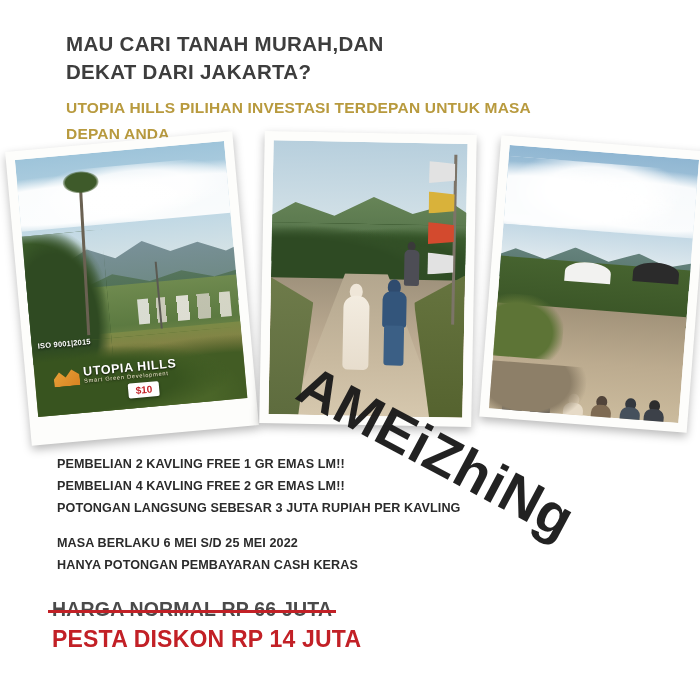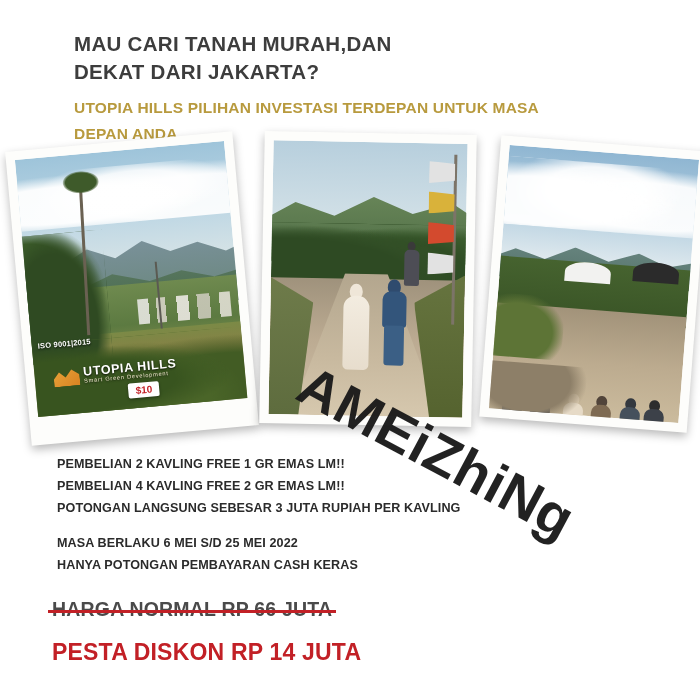--- a/index.html
+++ b/index.html
@@ -17,21 +17,21 @@
     position: relative;
     width: 700px;
     height: 700px;
     background: #ffffff;
     overflow: hidden;
   }
 
   
   .headline {
     position: absolute;
-    left: 74px;
+    left: 66px;
     top: 30px;
     width: 600px;
   }
   .headline .line-main {
     font-size: 20.5px;
     font-weight: bold;
     color: #3d3d3d;
     letter-spacing: 0.3px;
     line-height: 1.38;
     margin: 0;
@@ -381,21 +381,21 @@
     display: inline-block;
   }
   .price-old:after {
     content: "";
     position: absolute;
     left: -4px; right: -4px; top: 52%;
     height: 3px;
     background: #c22026;
   }
   .price-new {
-    margin-top: 18px;
+    margin-top: 5px;
     font-size: 23px;
     font-weight: bold;
     color: #c22026;
     letter-spacing: 0.2px;
   }
 
   .best-price-box {
     position: absolute;
     right: 14px;
     bottom: 14px;

